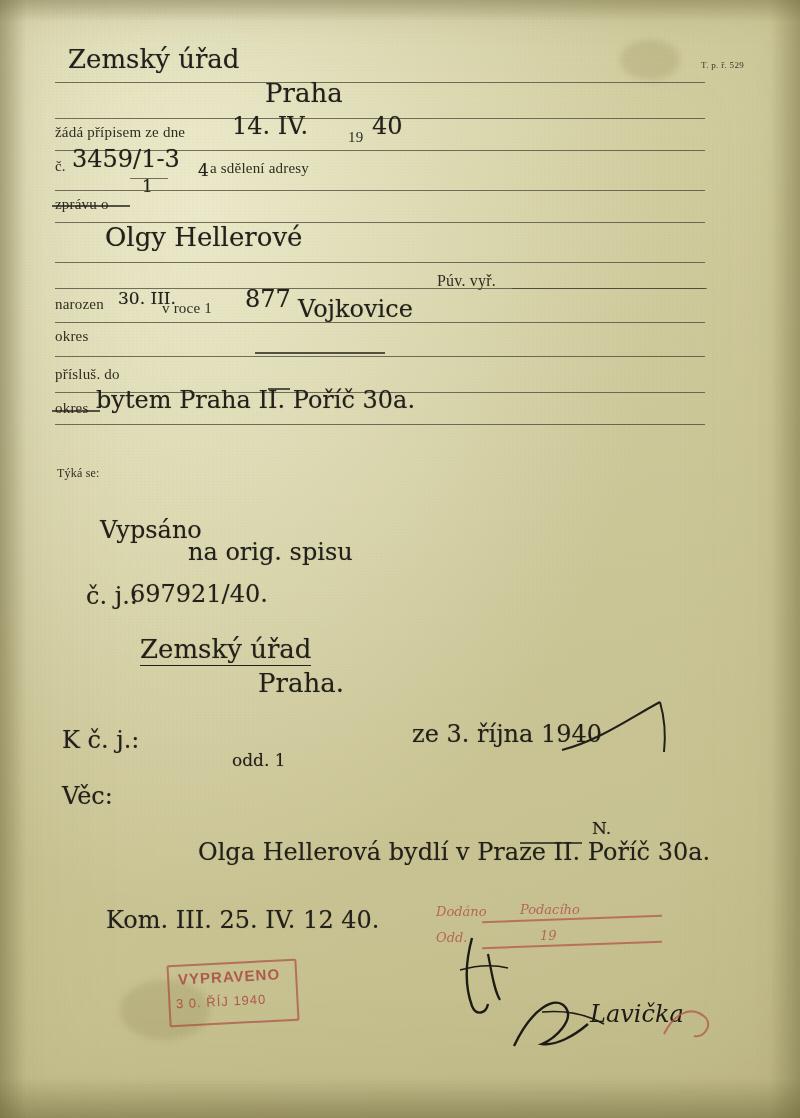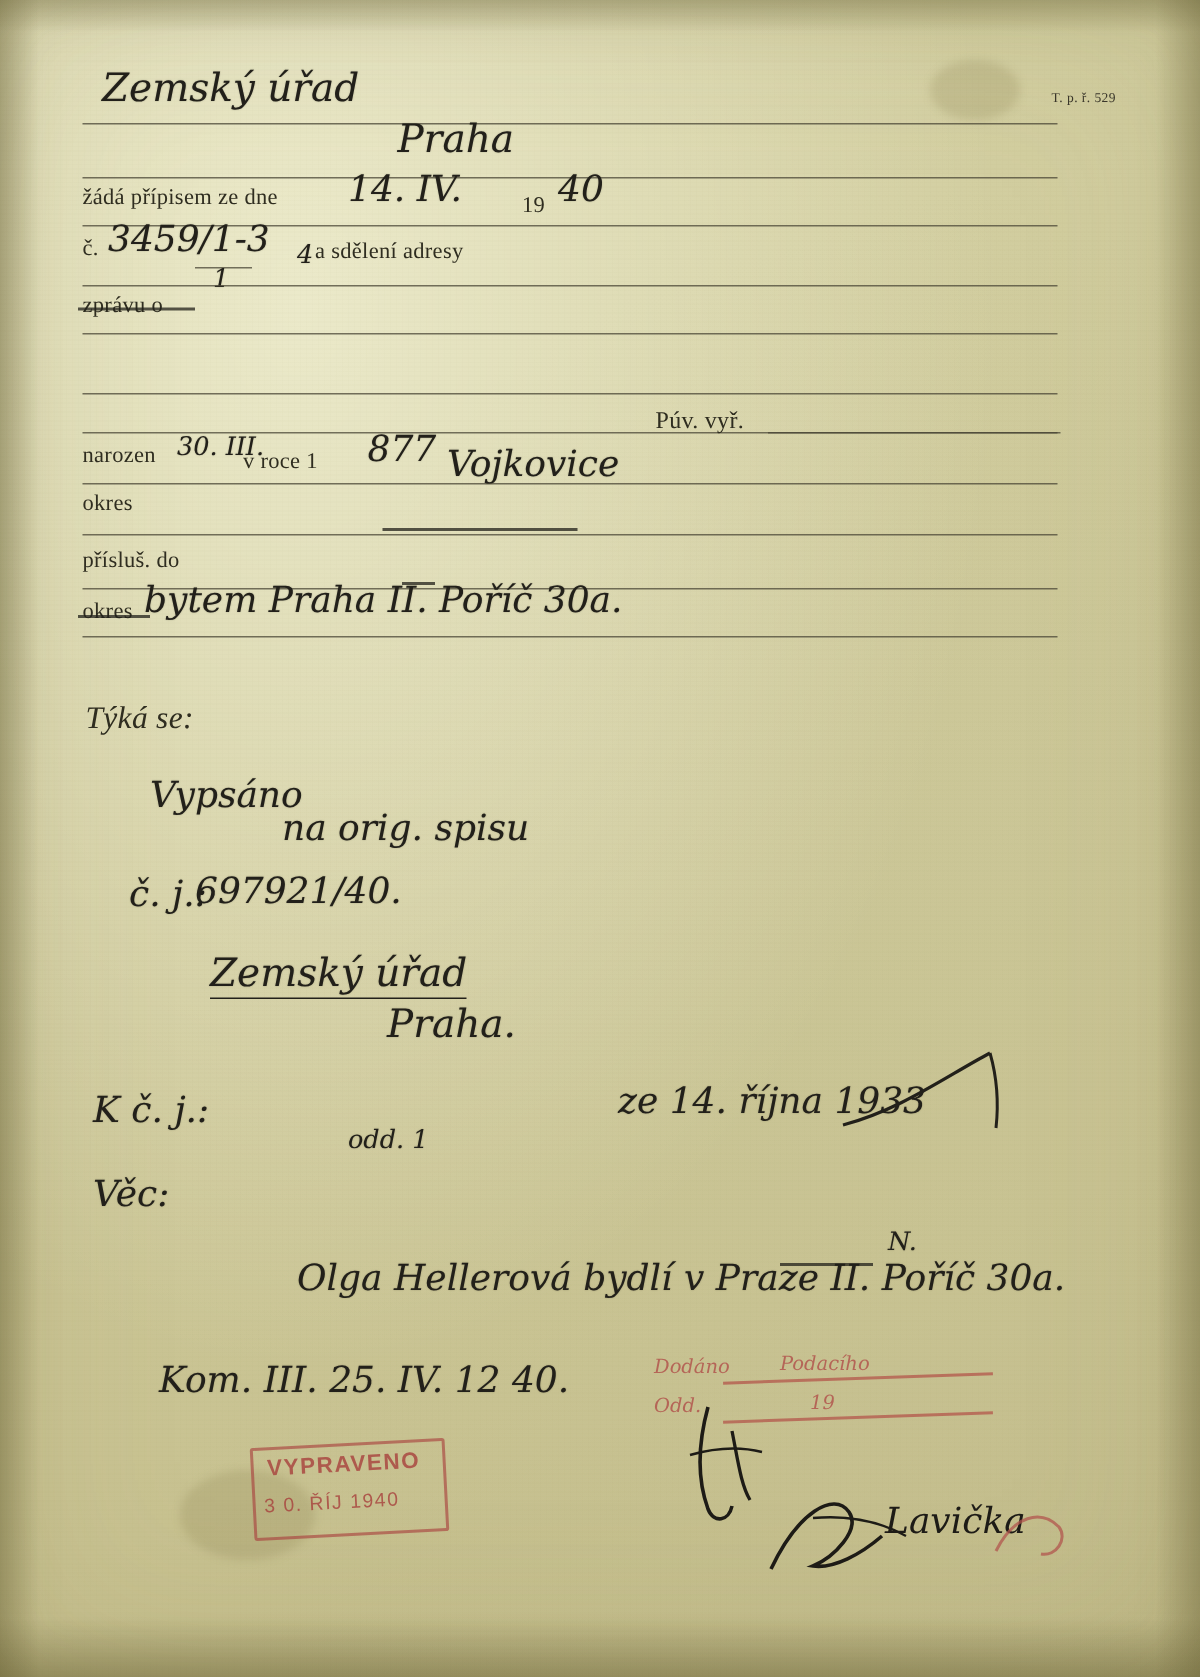--- a/index.html
+++ b/index.html
@@ -88,21 +88,20 @@
     height: 1px;
     background: #4a4635;
     opacity: 0.75;
   }
 
   
   .hand {
     position: absolute;
     color: #22201a;
     font-family: "DejaVu Serif", serif;
-    font-style: italic;
     white-space: nowrap;
     text-shadow: 0 0 1px rgba(40,38,25,0.35);
   }
   .hand.big { font-size: 26px; }
   .hand.med { font-size: 24px; }
   .hand.sml { font-size: 17px; }
   .ul { border-bottom: 1.5px solid #22201a; padding-bottom: 1px; }
 
   
   .stamp {
@@ -181,20 +180,21 @@
   <div class="hand sml" style="left:198px; top:160px;">4</div>
   <div class="printed" style="left:210px; top:160px;">a sdělení adresy</div>
   <div class="rule" style="left:130px; top:178px; width:38px;"></div>
   <div class="hand sml" style="left:142px; top:176px;">1</div>
   <div class="rule" style="left:55px; top:190px; width:650px;"></div>
 
   <div class="printed" style="left:55px; top:196px;">zprávu o</div>
   <div class="rule" style="left:52px; top:205px; width:78px; height:1.5px; background:#22201a;"></div>
   <div class="rule" style="left:55px; top:222px; width:650px;"></div>
 
+  <div class="hand big" style="left:105px; top:222px;">Olgy Hellerové</div>
   <div class="rule" style="left:55px; top:262px; width:650px;"></div>
 
   <div class="rule" style="left:55px; top:288px; width:650px;"></div>
 
   <div class="printed" style="left:437px; top:272px; font-size:16px;">Púv. vyř.</div>
   <div class="rule" style="left:512px; top:288px; width:195px;"></div>
 
   <div class="printed" style="left:55px; top:296px;">narozen</div>
   <div class="hand sml" style="left:118px; top:288px;">30. III.</div>
   <div class="printed" style="left:162px; top:300px;">v roce 1</div>
@@ -208,34 +208,34 @@
 
   <div class="printed" style="left:55px; top:366px;">přísluš. do</div>
   <div class="rule" style="left:55px; top:392px; width:650px;"></div>
   <div class="rule" style="left:268px; top:388px; width:22px; height:1.5px; background:#22201a;"></div>
 
   <div class="printed" style="left:55px; top:400px;">okres</div>
   <div class="rule" style="left:52px; top:410px; width:48px; height:1.5px; background:#22201a;"></div>
   <div class="hand med" style="left:96px; top:386px;">bytem Praha II. Poříč 30a.</div>
   <div class="rule" style="left:55px; top:424px; width:650px;"></div>
 
-  <div class="printed" style="left:57px; top:466px; font-size:21px;font-style:italic;">Týká se:</div>
+  <div class="printed" style="left:57px; top:466px; font-size:12px;">Týká se:</div>
 
   <div class="hand med" style="left:100px; top:516px;">Vypsáno</div>
   <div class="hand med" style="left:188px; top:538px;">na orig. spisu</div>
 
   <div class="hand med" style="left:86px; top:582px;">č. j.:</div>
   <div class="hand med" style="left:130px; top:580px;">697921/40.</div>
 
   <div class="hand big ul" style="left:140px; top:634px;">Zemský úřad</div>
   <div class="hand big" style="left:258px; top:668px;">Praha.</div>
 
   <div class="hand med" style="left:62px; top:726px;">K č. j.:</div>
   <div class="hand sml" style="left:232px; top:750px;">odd. 1</div>
-  <div class="hand med" style="left:412px; top:720px;">ze 14. října 1933</div>
+  <div class="hand med" style="left:412px; top:720px;">ze 3. října 1940</div>
 
   <svg style="position:absolute; left:560px; top:700px;" width="130" height="60">
     <path d="M2,50 C40,40 70,18 100,2" stroke="#22201a" stroke-width="2.2" fill="none"></path>
     <path d="M100,2 C104,16 106,34 104,52" stroke="#22201a" stroke-width="2" fill="none"></path>
   </svg>
 
   <div class="hand med" style="left:62px; top:782px;">Věc:</div>
 
   <div class="hand med" style="left:198px; top:838px;">Olga Hellerová bydlí v Praze II. Poříč 30a.</div>
   <div class="hand sml" style="left:592px; top:818px;">N.</div>

